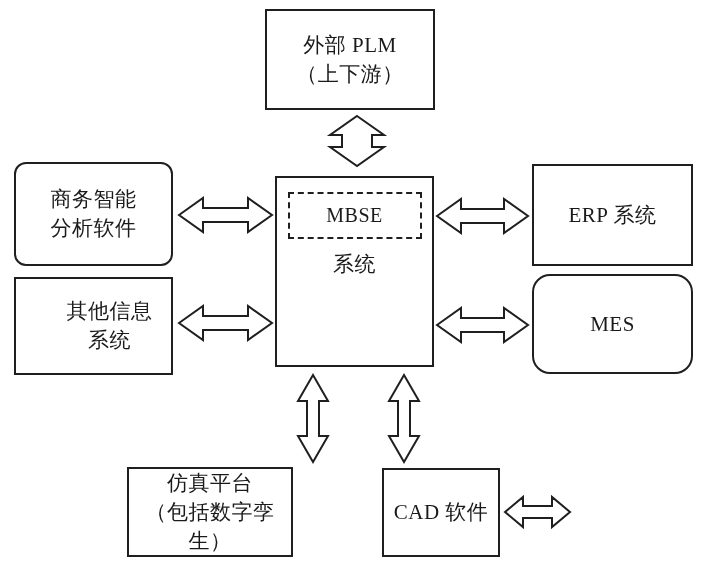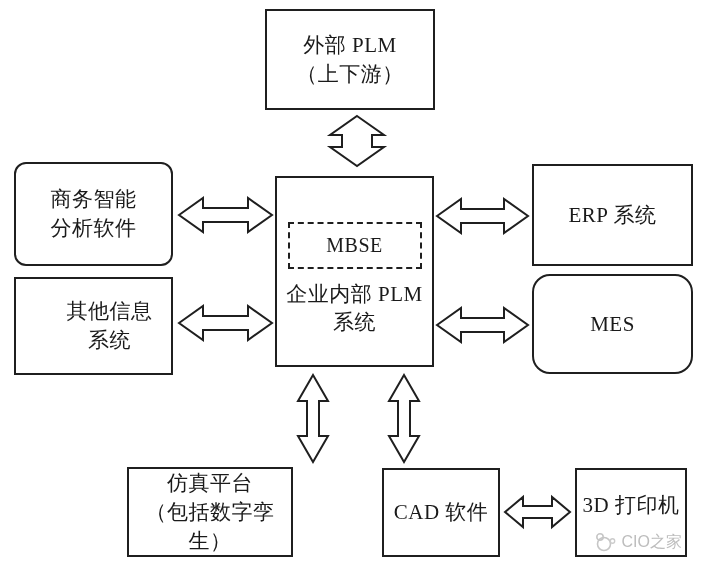--- a/index.html
+++ b/index.html
@@ -27,21 +27,21 @@
     justify-content: center;
     text-align: center;
     font-size: 21px;
     line-height: 29px;
     letter-spacing: 0.5px;
   }
   .node-external   { left: 265px; top: 9px;   width: 170px; height: 101px; }
   .node-bi         { left: 14px;  top: 162px; width: 159px; height: 104px; border-radius: 12px; }
   .node-other      { left: 14px;  top: 277px; width: 159px; height: 98px; padding-left: 32px;  }
   .node-center     { left: 275px; top: 176px; width: 159px; height: 191px;
-                     justify-content: center; }
+                     justify-content: flex-start; }
   .node-erp        { left: 532px; top: 164px; width: 161px; height: 102px; }
   .node-mes        { left: 532px; top: 274px; width: 161px; height: 100px; border-radius: 18px; }
   .node-sim        { left: 127px; top: 467px; width: 166px; height: 90px;  }
   .node-cad        { left: 382px; top: 468px; width: 118px; height: 89px;  }
   .node-3d         { left: 575px; top: 468px; width: 112px; height: 89px;
                      padding-bottom: 14px; }
   .mbse-box {
     box-sizing: border-box;
     margin-top: 14px;
     width: 134px;
@@ -110,21 +110,20 @@
   <div class="node node-other">
     <div>其他信息</div>
     <div>系统</div>
   </div>
 
   <div class="node node-center">
     <div class="mbse-box">
       <span>MBSE</span>
     </div>
     <div class="center-text">
-      <div>企业内部 PLM</div>
       <div>系统</div>
     </div>
   </div>
 
   <div class="node node-erp">
     <div>ERP 系统</div>
   </div>
 
   <div class="node node-mes">
     <div>MES</div>
@@ -132,25 +131,14 @@
 
   <div class="node node-sim">
     <div>仿真平台</div>
     <div>（包括数字孪生）</div>
   </div>
 
   <div class="node node-cad">
     <div>CAD 软件</div>
   </div>
 
-  <div class="node node-3d">
-    <div>3D 打印机</div>
-    <div class="watermark">
-      <svg width="24" height="20" viewBox="0 0 24 20">
-        <circle cx="9" cy="12" r="6.5" fill="none" stroke="#c6c6c6" stroke-width="1.6"></circle>
-        <circle cx="5" cy="5" r="3.2" fill="none" stroke="#c6c6c6" stroke-width="1.6"></circle>
-        <circle cx="17.5" cy="9" r="2.2" fill="none" stroke="#cccccc" stroke-width="1.4"></circle>
-      </svg>
-      <span>CIO之家</span>
-    </div>
-  </div>
 
 </div>
 
 </body></html>

